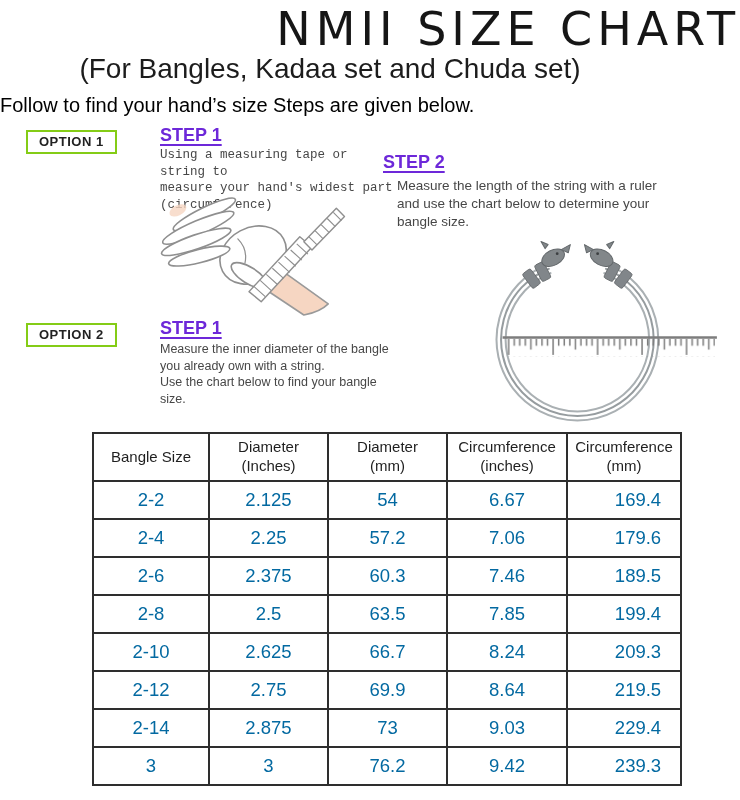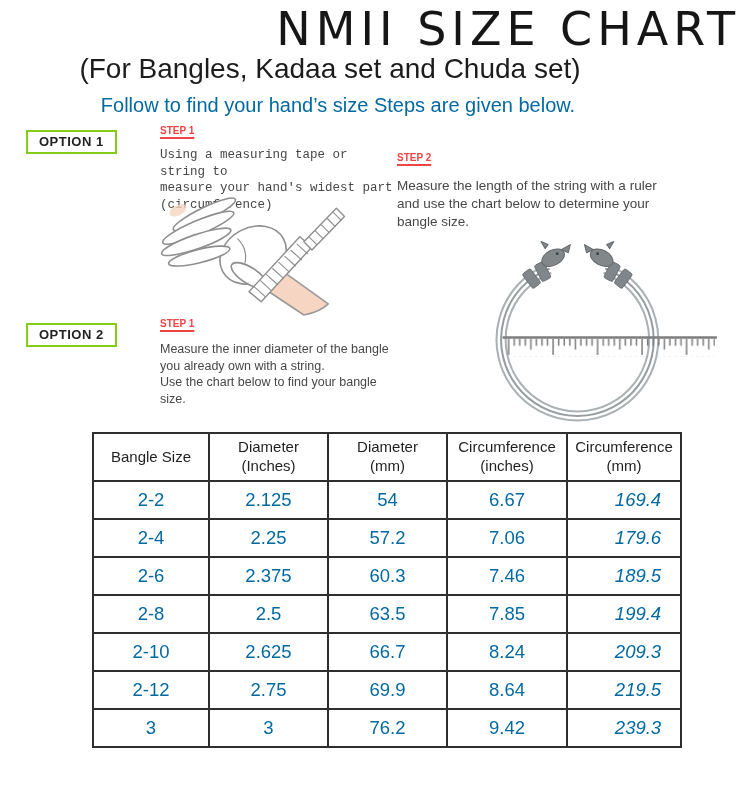--- a/index.html
+++ b/index.html
@@ -16,67 +16,67 @@
     font-family:"DejaVu Sans", sans-serif;
     font-size:46px; font-weight:500; letter-spacing:5px;
     color:#161616; margin:0;
   }
   .page-subtitle {
     position:absolute; top:53px; left:0; width:660px;
     text-align:center; font-size:28px; color:#1c1c1c;
   }
   .page-tagline {
     position:absolute; top:94px; left:0; width:676px;
-    text-align:center; font-size:20px; color:#0369a1;
+    font-size:20px; color:#000000;
   }
   .option-box {
     position:absolute;
     border:2px solid #84cc16;
     padding:2px 11px 3px 11px;
     font-size:13px; font-weight:bold; letter-spacing:0.5px;
     color:#222; background:#fff;
   }
   .option-box.opt1 { left:26px; top:130px; }
   .option-box.opt2 { left:26px; top:323px; }
   .step-heading {
     position:absolute;
-    font-size:10px; font-weight:bold; color:#ef4444;
+    font-size:18px; font-weight:bold; color:#6d28d9;
     text-decoration: underline;
     text-underline-offset: 3px;
     text-decoration-thickness: 1.5px;
   }
   .step-text {
     position:absolute;
     font-size:12.5px; line-height:1.32; color:#474747;
     white-space: pre-line;
   }
   .h-s1a { left:160px; top:125px; }
   .t-s1a { left:160px; top:147px; width:240px;font-family:Liberation Mono, monospace; }
-  .h-s2  { left:397px; top:152px; }
+  .h-s2  { left:383px; top:152px; }
   .t-s2  { left:397px; top:177px; width:330px; font-size:13.5px; }
   .h-s1b { left:160px; top:318px; }
   .t-s1b { left:160px; top:341px; width:260px; }
   .hand-illo   { position:absolute; left:150px; top:186px; width:196px; height:130px; }
   .bangle-illo { position:absolute; left:448px; top:236px; width:278px; height:188px; }
   table.size-chart {
     position:absolute; left:92px; top:432px; width:588px;
     border-collapse:collapse; table-layout:fixed;
     background:#fff;
   }
   table.size-chart th, table.size-chart td {
     border:2px solid #2e2e2e; text-align:center; padding:0;
   }
   table.size-chart th {
     height:46px; font-size:15px; font-weight:400;
     color:#1f1f1f; white-space:pre-line; line-height:1.25;
   }
   table.size-chart td {
     height:36px; font-size:18.5px; color:#0369a1;
   }
-  table.size-chart td:last-child { padding-left:28px;font-style:italic; }
+  table.size-chart td:last-child { padding-left:28px; }
 </style>
 </head>
 <body>
 
 <div class="page">
 
   <h1 class="page-title">NMII SIZE CHART</h1>
   <div class="page-subtitle">(For Bangles, Kadaa set and Chuda set)</div>
   <div class="page-tagline">Follow to find your hand’s size Steps are given below.</div>
 
@@ -213,20 +213,27 @@
           <td>209.3</td>
         </tr>
         <tr>
           <td>2-12</td>
           <td>2.75</td>
           <td>69.9</td>
           <td>8.64</td>
           <td>219.5</td>
         </tr>
         <tr>
+          <td>2-14</td>
+          <td>2.875</td>
+          <td>73</td>
+          <td>9.03</td>
+          <td>229.4</td>
+        </tr>
+        <tr>
           <td>3</td>
           <td>3</td>
           <td>76.2</td>
           <td>9.42</td>
           <td>239.3</td>
         </tr>
       </tbody>
   </table>
 
 </div>

